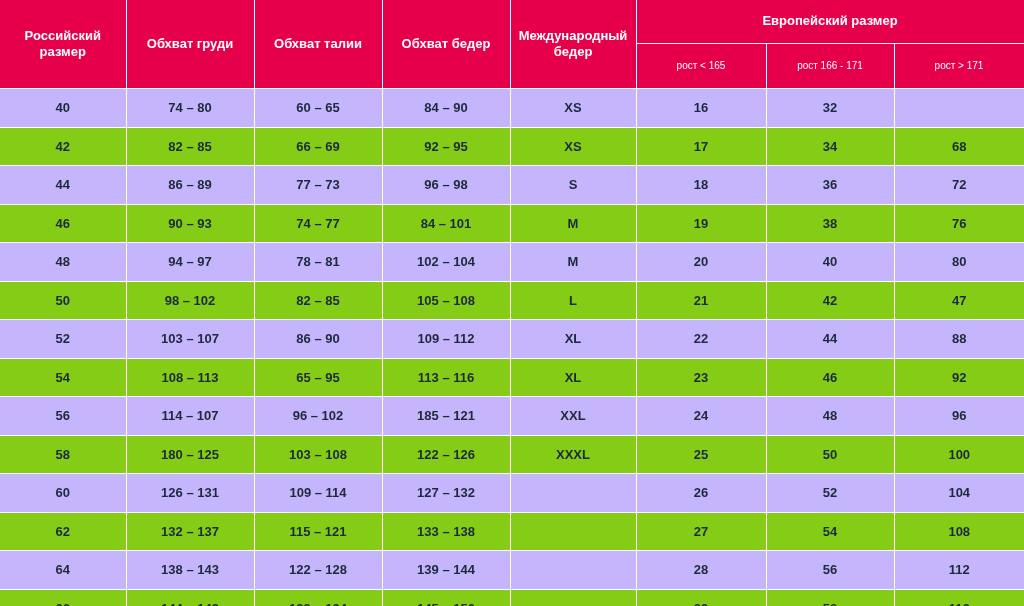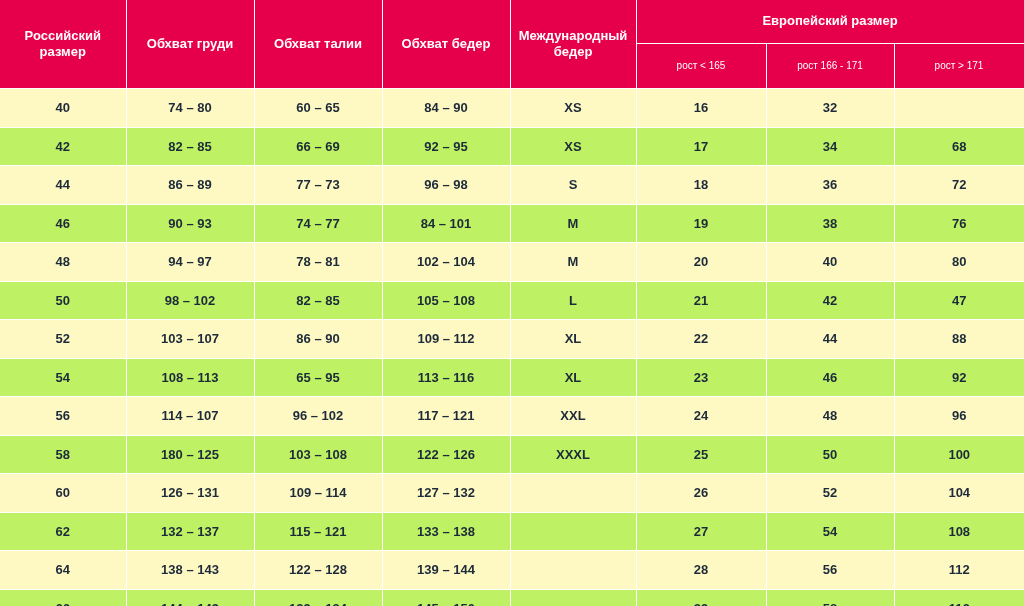--- a/index.html
+++ b/index.html
@@ -60,24 +60,24 @@
     font-weight: bold;
     color: #1d2a3a;
     height: 37.5px;
     border-right: 1px solid #ffffff;
     border-bottom: 1px solid #ffffff;
   }
   tbody td:last-child {
     border-right: none;
   }
   tbody tr.row-odd td {
-    background: #fef9c3;
+    background: #c4b5fd;
   }
   tbody tr.row-even td {
-    background: #bef264;
+    background: #84cc16;
   }
   
   col.c0 { width: 126px; }
   col.c1 { width: 128px; }
   col.c2 { width: 128px; }
   col.c3 { width: 128px; }
   col.c4 { width: 126px; }
   col.c5 { width: 130px; }
   col.c6 { width: 128px; }
   col.c7 { width: 130px; }
@@ -189,21 +189,21 @@
         <td>113 – 116</td>
         <td>XL</td>
         <td>23</td>
         <td>46</td>
         <td>92</td>
       </tr>
       <tr class="row-odd">
         <td>56</td>
         <td>114 – 107</td>
         <td>96 – 102</td>
-        <td>117 – 121</td>
+        <td>185 – 121</td>
         <td>XXL</td>
         <td>24</td>
         <td>48</td>
         <td>96</td>
       </tr>
       <tr class="row-even">
         <td>58</td>
         <td>180 – 125</td>
         <td>103 – 108</td>
         <td>122 – 126</td>

